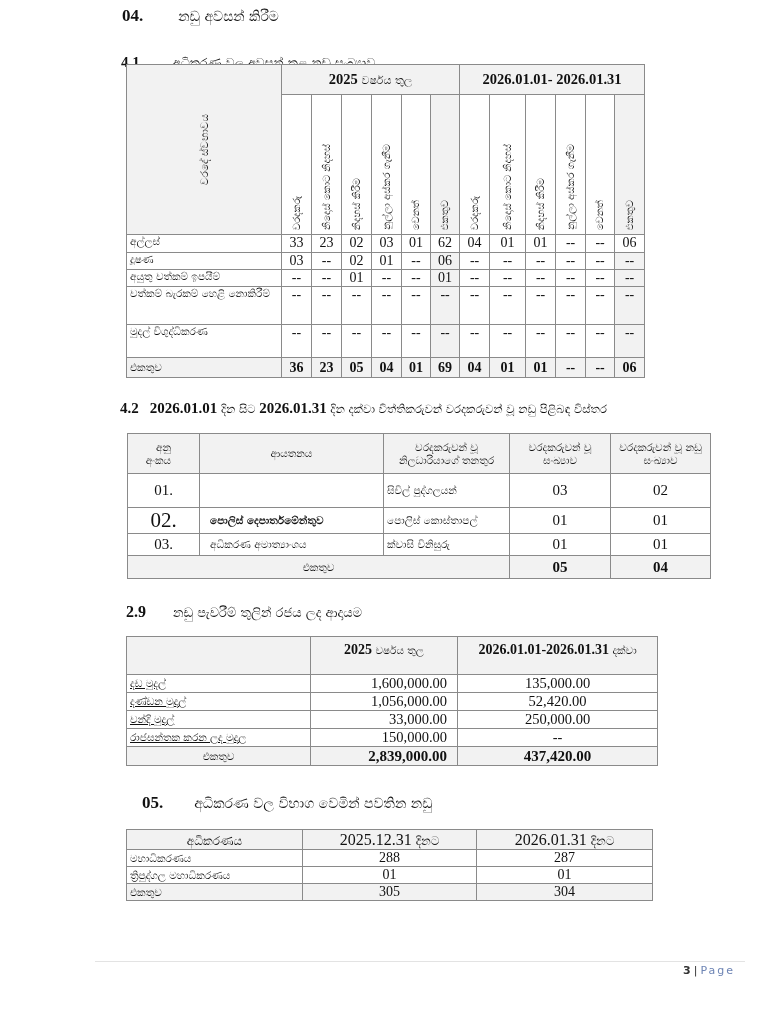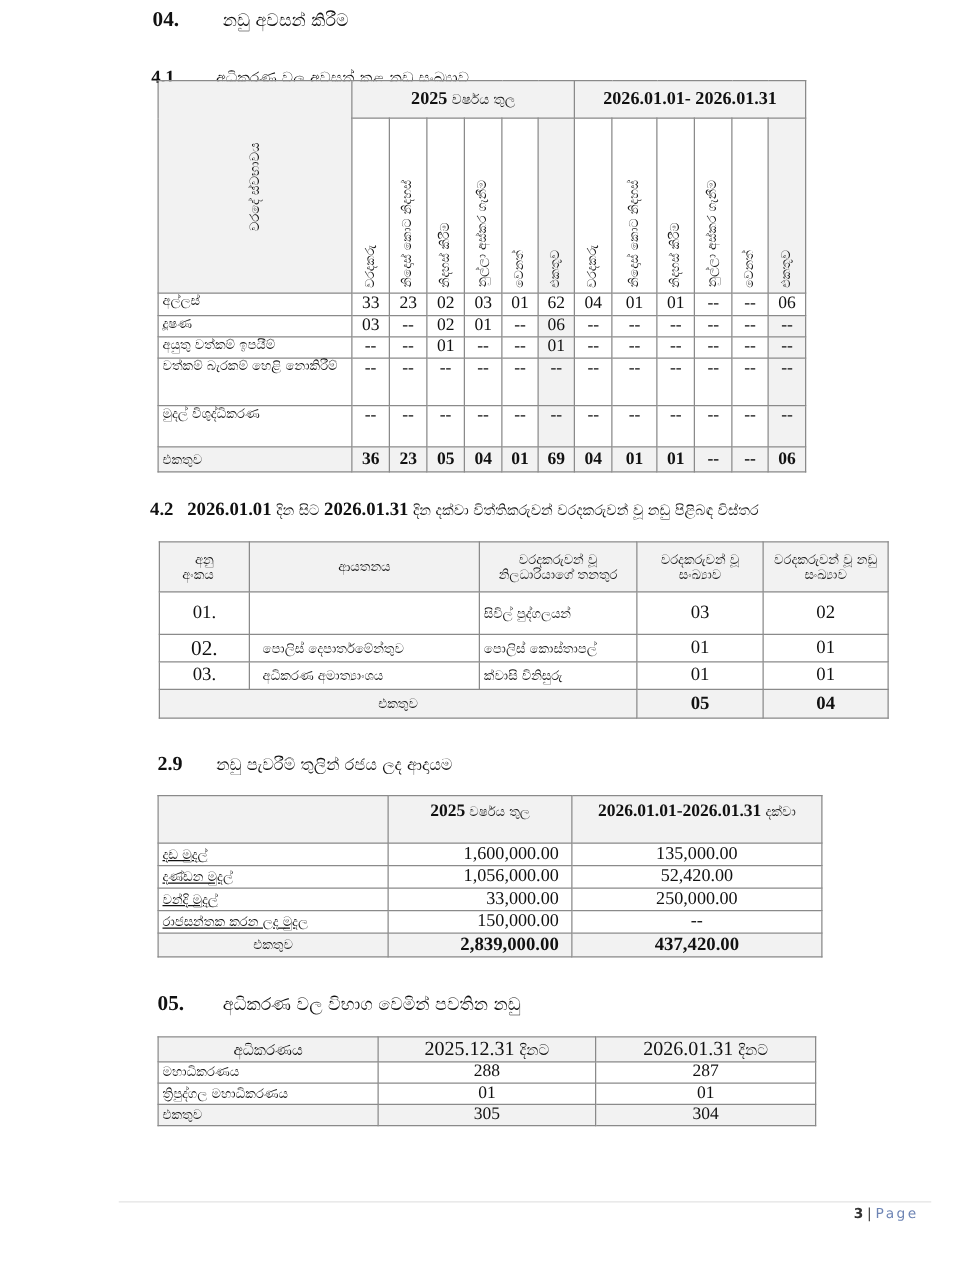--- a/index.html
+++ b/index.html
@@ -226,22 +226,22 @@
   </tbody>
     <tbody id="t42-body">
       <tr style="height:34px">
         <td class="num-cell" style="font-size:15px;">01.</td>
         <td class="si" style="padding-left:10px;"></td>
         <td class="si">සිවිල් පුද්ගලයන්</td>
         <td class="num-cell" style="font-size:15px;">03</td>
         <td class="num-cell" style="font-size:15px;">02</td>
       </tr>
       <tr style="height:22px">
-        <td class="num-cell" style="font-size:17px;">02.</td>
-        <td class="si" style="padding-left:10px;">පොලිස් දෙපාර්තමේන්තුව</td>
+        <td class="num-cell" style="font-size:21px;">02.</td>
+        <td class="si" style="padding-left:10px;font-weight:bold;">පොලිස් දෙපාර්තමේන්තුව</td>
         <td class="si">පොලිස් කොස්තාපල්</td>
         <td class="num-cell" style="font-size:15px;">01</td>
         <td class="num-cell" style="font-size:15px;">01</td>
       </tr>
       <tr style="height:22px">
         <td class="num-cell" style="font-size:15px;">03.</td>
         <td class="si" style="padding-left:10px;">අධිකරණ අමාත්‍යාංශය</td>
         <td class="si">ක්වාසි විනිසුරු</td>
         <td class="num-cell" style="font-size:15px;">01</td>
         <td class="num-cell" style="font-size:15px;">01</td>
@@ -294,21 +294,21 @@
         <td class="num-cell" style="font-size:14.5px;">--</td>
       </tr>
       <tr class="shade" style="height:19px">
         <td class="si center">එකතුව</td>
         <td class="num-cell bold right" style="font-size:15px;">2,839,000.00</td>
         <td class="num-cell bold" style="font-size:15px;">437,420.00</td>
       </tr>
     </tbody>
 </table>
 
-<div class="abs h1" style="left:126px; top:793px;">
+<div class="abs h1" style="left:142px; top:793px;">
   <span class="num" style="width:48px;">05.</span>
   <span class="txt">අධිකරණ වල විභාග වෙමින් පවතින නඩු</span>
 </div>
 
 <table style="left:126px; top:829px; width:526px;">
   <colgroup>
     <col style="width:176px">
       <col style="width:174px">
       <col style="width:176px">
   </colgroup>

